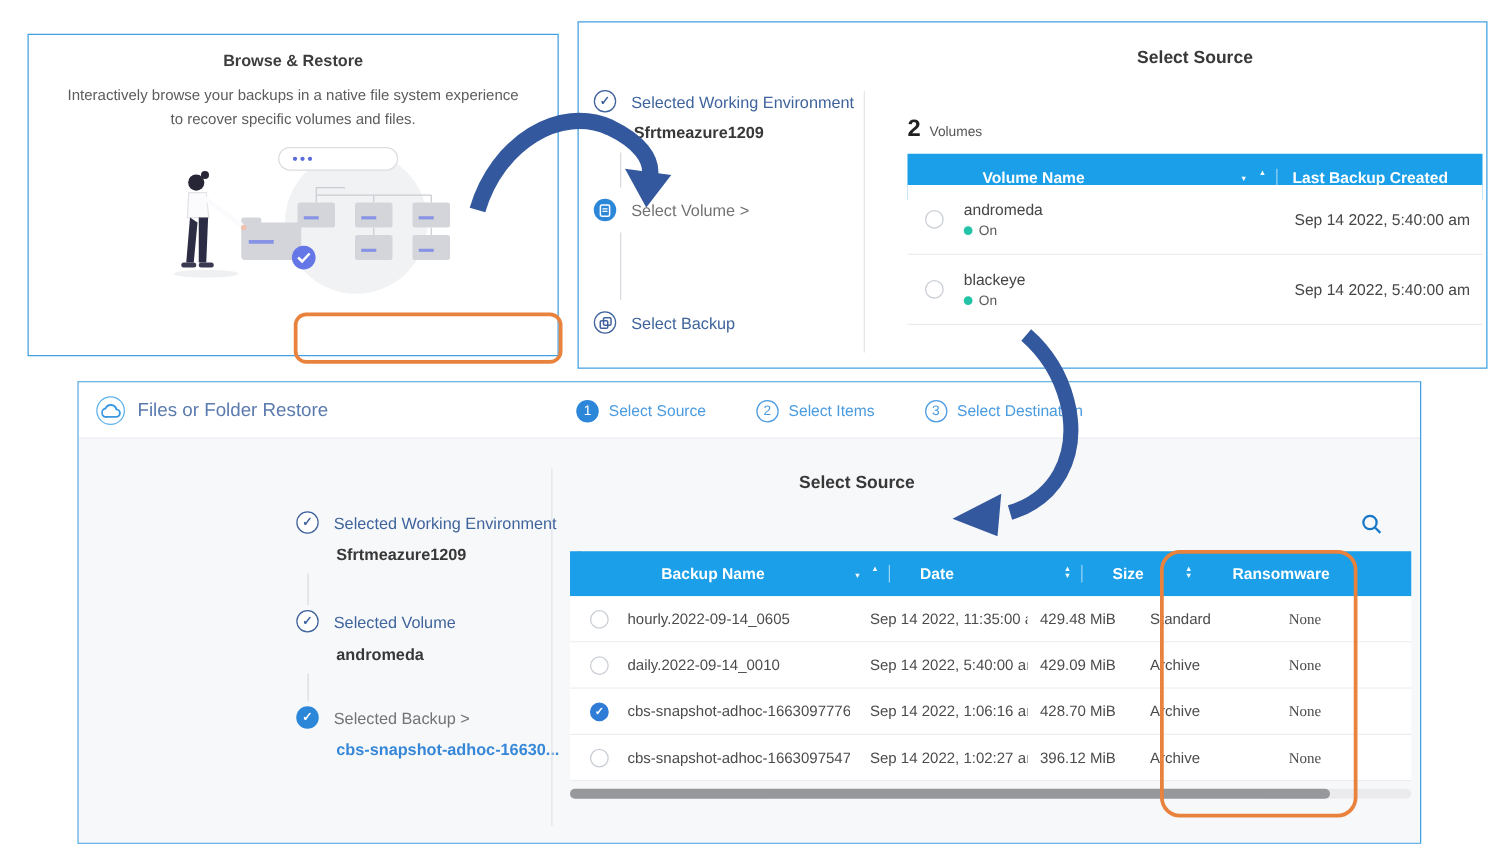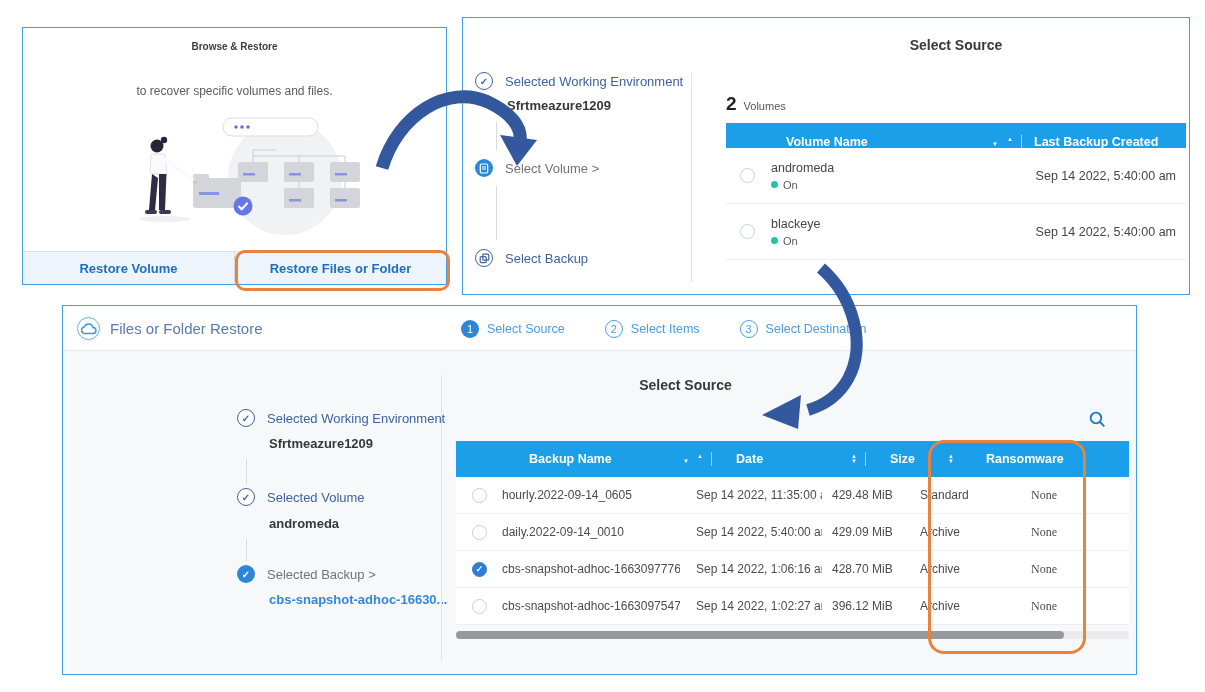--- a/index.html
+++ b/index.html
@@ -2,21 +2,21 @@
 <html><head>
 <meta charset="utf-8">
 <style>
   * { margin:0; padding:0; box-sizing:border-box; }
   html,body { width:1205px; height:692px; background:#fff; font-family:"Liberation Sans",sans-serif; }
   .page { position:relative; width:1205px; height:692px; overflow:hidden; }
   .panel { position:absolute; background:#fff; border:1.5px solid #41a0e2; }
 
   
   #browse-card { left:22px; top:27px; width:425px; height:258px; }
-  #browse-card h2 { text-align:center; margin-top:13px; font-size:10px; color:#3d3d3d; }
+  #browse-card h2 { text-align:center; margin-top:13px; font-size:13px; color:#3d3d3d; }
   #browse-card .desc { text-align:center; margin-top:11px; font-size:12px; color:#5c5c5c; line-height:1.55; }
   .illus { position:absolute; left:112px; top:88px; }
   .card-footer { position:absolute; left:0; right:0; bottom:0; height:33px; display:flex; border-top:1px solid #d9dfe7; }
   .fbtn { flex:1; display:flex; align-items:center; justify-content:center; background:#edf4fb; color:#1d6fbd; font-size:13px; font-weight:bold; cursor:pointer; }
   .fbtn.rgt { border-left:1px solid #cfd8e3; }
 
   
   .ico { width:18px; height:18px; border-radius:50%; display:flex; align-items:center; justify-content:center; flex:none; }
   .ico.outline { border:1.6px solid #3f639c; color:#3f639c; font-size:10px; font-weight:bold; background:#fff; }
   .ico.fill { background:#2d87d8; color:#fff; font-size:10px; font-weight:bold; }
@@ -111,21 +111,21 @@
   #hl2 { left:928px; top:440px; width:158px; height:214px; border-radius:16px; }
 </style>
 </head>
 <body>
 
 <div class="page">
 
   <section class="panel" id="browse-card">
     <h2>Browse &amp; Restore</h2>
     <p class="desc">
-      <br>
+      <span>Interactively browse your backups in a native file system experience</span><br>
       <span>to recover specific volumes and files.</span>
     </p>
     <svg class="illus" width="235" height="130" viewBox="0 0 235 130">
       <circle cx="150" cy="62" r="57" fill="#f1f2f4"></circle>
       <rect x="88" y="2" width="95" height="18" rx="9" fill="#ffffff" stroke="#dcdde0"></rect>
       <circle cx="101" cy="11" r="1.7" fill="#5b6bdd"></circle>
         <circle cx="107" cy="11" r="1.7" fill="#5b6bdd"></circle>
         <circle cx="113" cy="11" r="1.7" fill="#5b6bdd"></circle>
       <path d="M118 40 H210 M118 40 V46 M164 40 V46 M210 40 V46 M164 66 V72 M210 66 V72 M141 34 H118 V40" stroke="#c9ccd2" fill="none"></path>
       <g fill="#d3d5da">
@@ -153,24 +153,20 @@
         <circle cx="22" cy="30" r="6.5" fill="#262637"></circle>
         <path d="M16 38 L30 38 L32 58 L15 58 Z" fill="#fbfbfd" stroke="#e3e3e8"></path>
         <path d="M28 42 L59 65" stroke="#fbfbfd" stroke-width="4"></path>
         <circle cx="60" cy="66" r="2.2" fill="#eec0ae"></circle>
         <path d="M17 58 L14 94 L20 94 L23 62 Z" fill="#2c2c45"></path>
         <path d="M24 58 L24 94 L30 94 L31.5 58 Z" fill="#2c2c45"></path>
         <rect x="10" y="94" width="12" height="4" rx="2" fill="#3a3a52"></rect>
         <rect x="24" y="94" width="12" height="4" rx="2" fill="#3a3a52"></rect>
       </g>
     </svg>
-    <div class="card-footer">
-      <div class="fbtn">Restore Volume</div>
-      <div class="fbtn rgt">Restore Files or Folder</div>
-    </div>
   </section>
 
   <section class="panel" id="source-panel">
     <div class="ps-title">Select Source</div>
 
     <div class="stepwrap">
       <div class="step" style="top:54px;">
         <span class="ico outline">✓</span>
         <span class="slabel navy">Selected Working Environment</span>
       </div>

